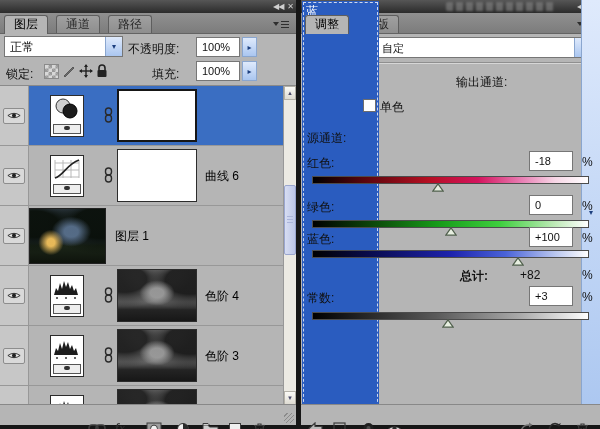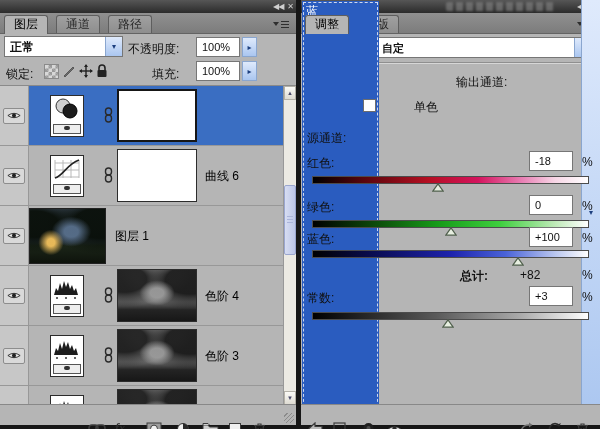--- a/index.html
+++ b/index.html
@@ -33,21 +33,21 @@
     color:#2a2a2a;font-size:12px;}
   .tab.active{background:#b5b5b5;color:#000;height:18px;z-index:2;}
   .panel-menu{position:absolute;right:7px;top:7px;width:16px;height:8px;}
   .panel-menu .tri{position:absolute;left:0;top:2px;width:0;height:0;
     border-left:3px solid transparent;border-right:3px solid transparent;border-top:4px solid #2e2e2e;}
   .panel-menu .lines{position:absolute;left:8px;top:1px;width:8px;height:7px;
     background:repeating-linear-gradient(#2e2e2e 0 1px,transparent 1px 3px);}
 
   
   .label{position:absolute;white-space:nowrap;}
-  .combo{position:absolute;background:#fff;border:1px solid #767676;box-sizing:border-box;font-weight:bold;}
+  .combo{position:absolute;background:#fff;border:1px solid #767676;box-sizing:border-box;}
   .combo .combo-text{position:absolute;left:5px;top:50%;transform:translateY(-50%);font-size:12px;}
   .combo .combo-arrow{position:absolute;right:0;top:0;bottom:0;width:16px;
     background:linear-gradient(#dfeafc,#aac6f0);border-left:1px solid #8aa6cf;
     color:#1d3f7e;font-size:8px;text-align:center;display:flex;align-items:center;justify-content:center;}
   .valbox{position:absolute;background:#fff;border:1px solid #767676;box-sizing:border-box;
     width:44px;height:20px;font-size:11px;padding:3px 4px 0 5px;}
   .spinbtn{position:absolute;width:15px;height:20px;box-sizing:border-box;
     background:linear-gradient(#dfeafc,#aac6f0);border:1px solid #8aa6cf;
     color:#1d3f7e;font-size:8px;display:flex;align-items:center;justify-content:center;}
 
@@ -126,21 +126,21 @@
   #rp-sep{position:absolute;left:0;right:0;top:62px;height:2px;
     background:linear-gradient(#8f8f8f 0 1px,#d6d6d6 1px 2px);}
   #outchan-label{left:136px;top:74px;margin-left:19px;}
   #outchan-combo{left:194px;top:70px;width:98px;height:20px;background:#fff;border:1px solid #767676;box-sizing:border-box;}
   #outchan-sel{position:absolute;left:1px;top:1px;bottom:1px;width:77px;background:#2a5cbf;
     color:#fff;font-size:12px;padding:2px 0 0 4px;box-sizing:border-box;outline:1px dashed #cfd8ee;outline-offset:-2px;}
   #outchan-arrow{position:absolute;right:0;top:0;bottom:0;width:18px;
     background:linear-gradient(#dfeafc,#aac6f0);border-left:1px solid #8aa6cf;color:#1d3f7e;
     font-size:8px;display:flex;align-items:center;justify-content:center;}
   #mono-check{position:absolute;left:62px;top:99px;width:11px;height:11px;background:#fff;border:1px solid #6e6e6e;}
-  #mono-label{left:79px;top:99px;margin-left:34px;}
+  #mono-label{left:79px;top:99px;}
   #source-label{left:6px;top:130px;}
 
   .sl-label{left:6px;}
   .sl-box{left:228px;}
   .sl-pct{left:281px;}
   .slider{position:absolute;left:11px;width:277px;height:20px;}
   .track{position:absolute;left:0;right:0;top:0;height:8px;border:1px solid #4c4c4c;box-sizing:border-box;}
   .track.red{background:linear-gradient(90deg,#000 0%,#57060c 18%,#b50f22 42%,#d4145e 60%,#e87fb4 76%,#f7d6e6 88%,#fff 100%);}
   .track.green{background:linear-gradient(90deg,#000 0%,#0b3a08 18%,#159a18 45%,#3ecf3e 68%,#bfeab8 88%,#fff 100%);}
   .track.blue{background:linear-gradient(90deg,#000 0%,#0a0c52 22%,#1d23ad 50%,#4a63d8 70%,#b9c6ef 88%,#fff 100%);}

